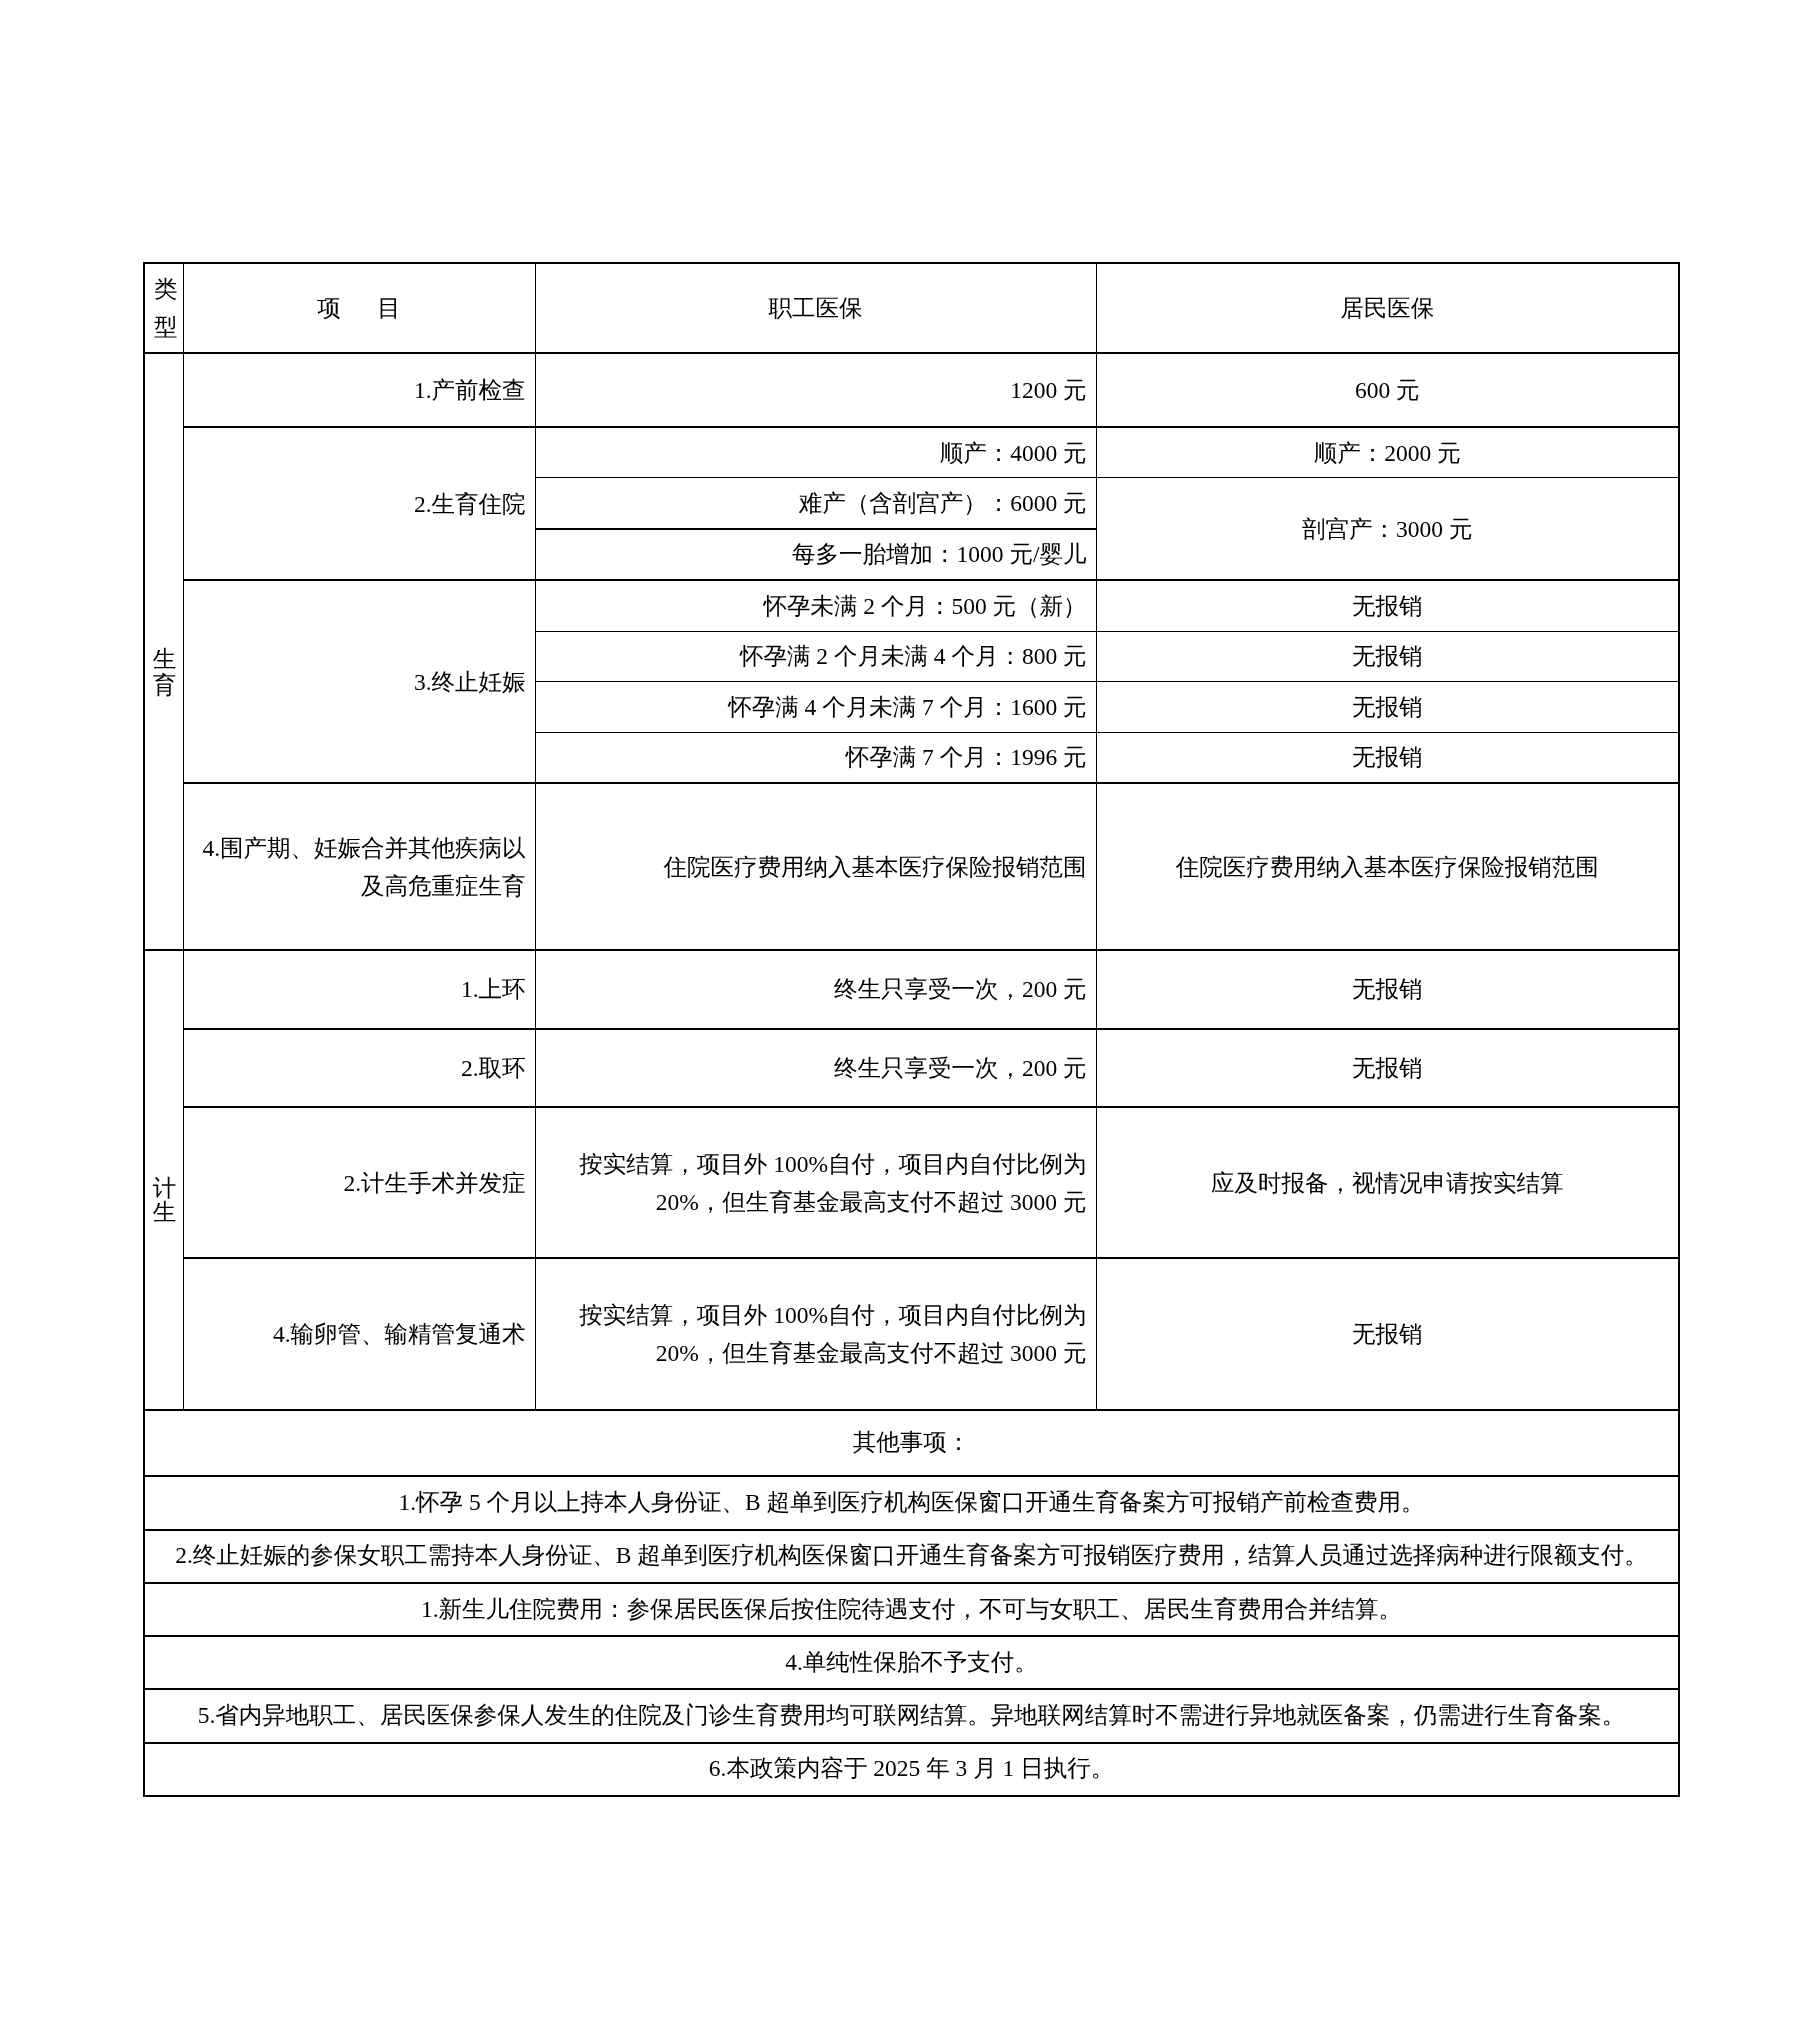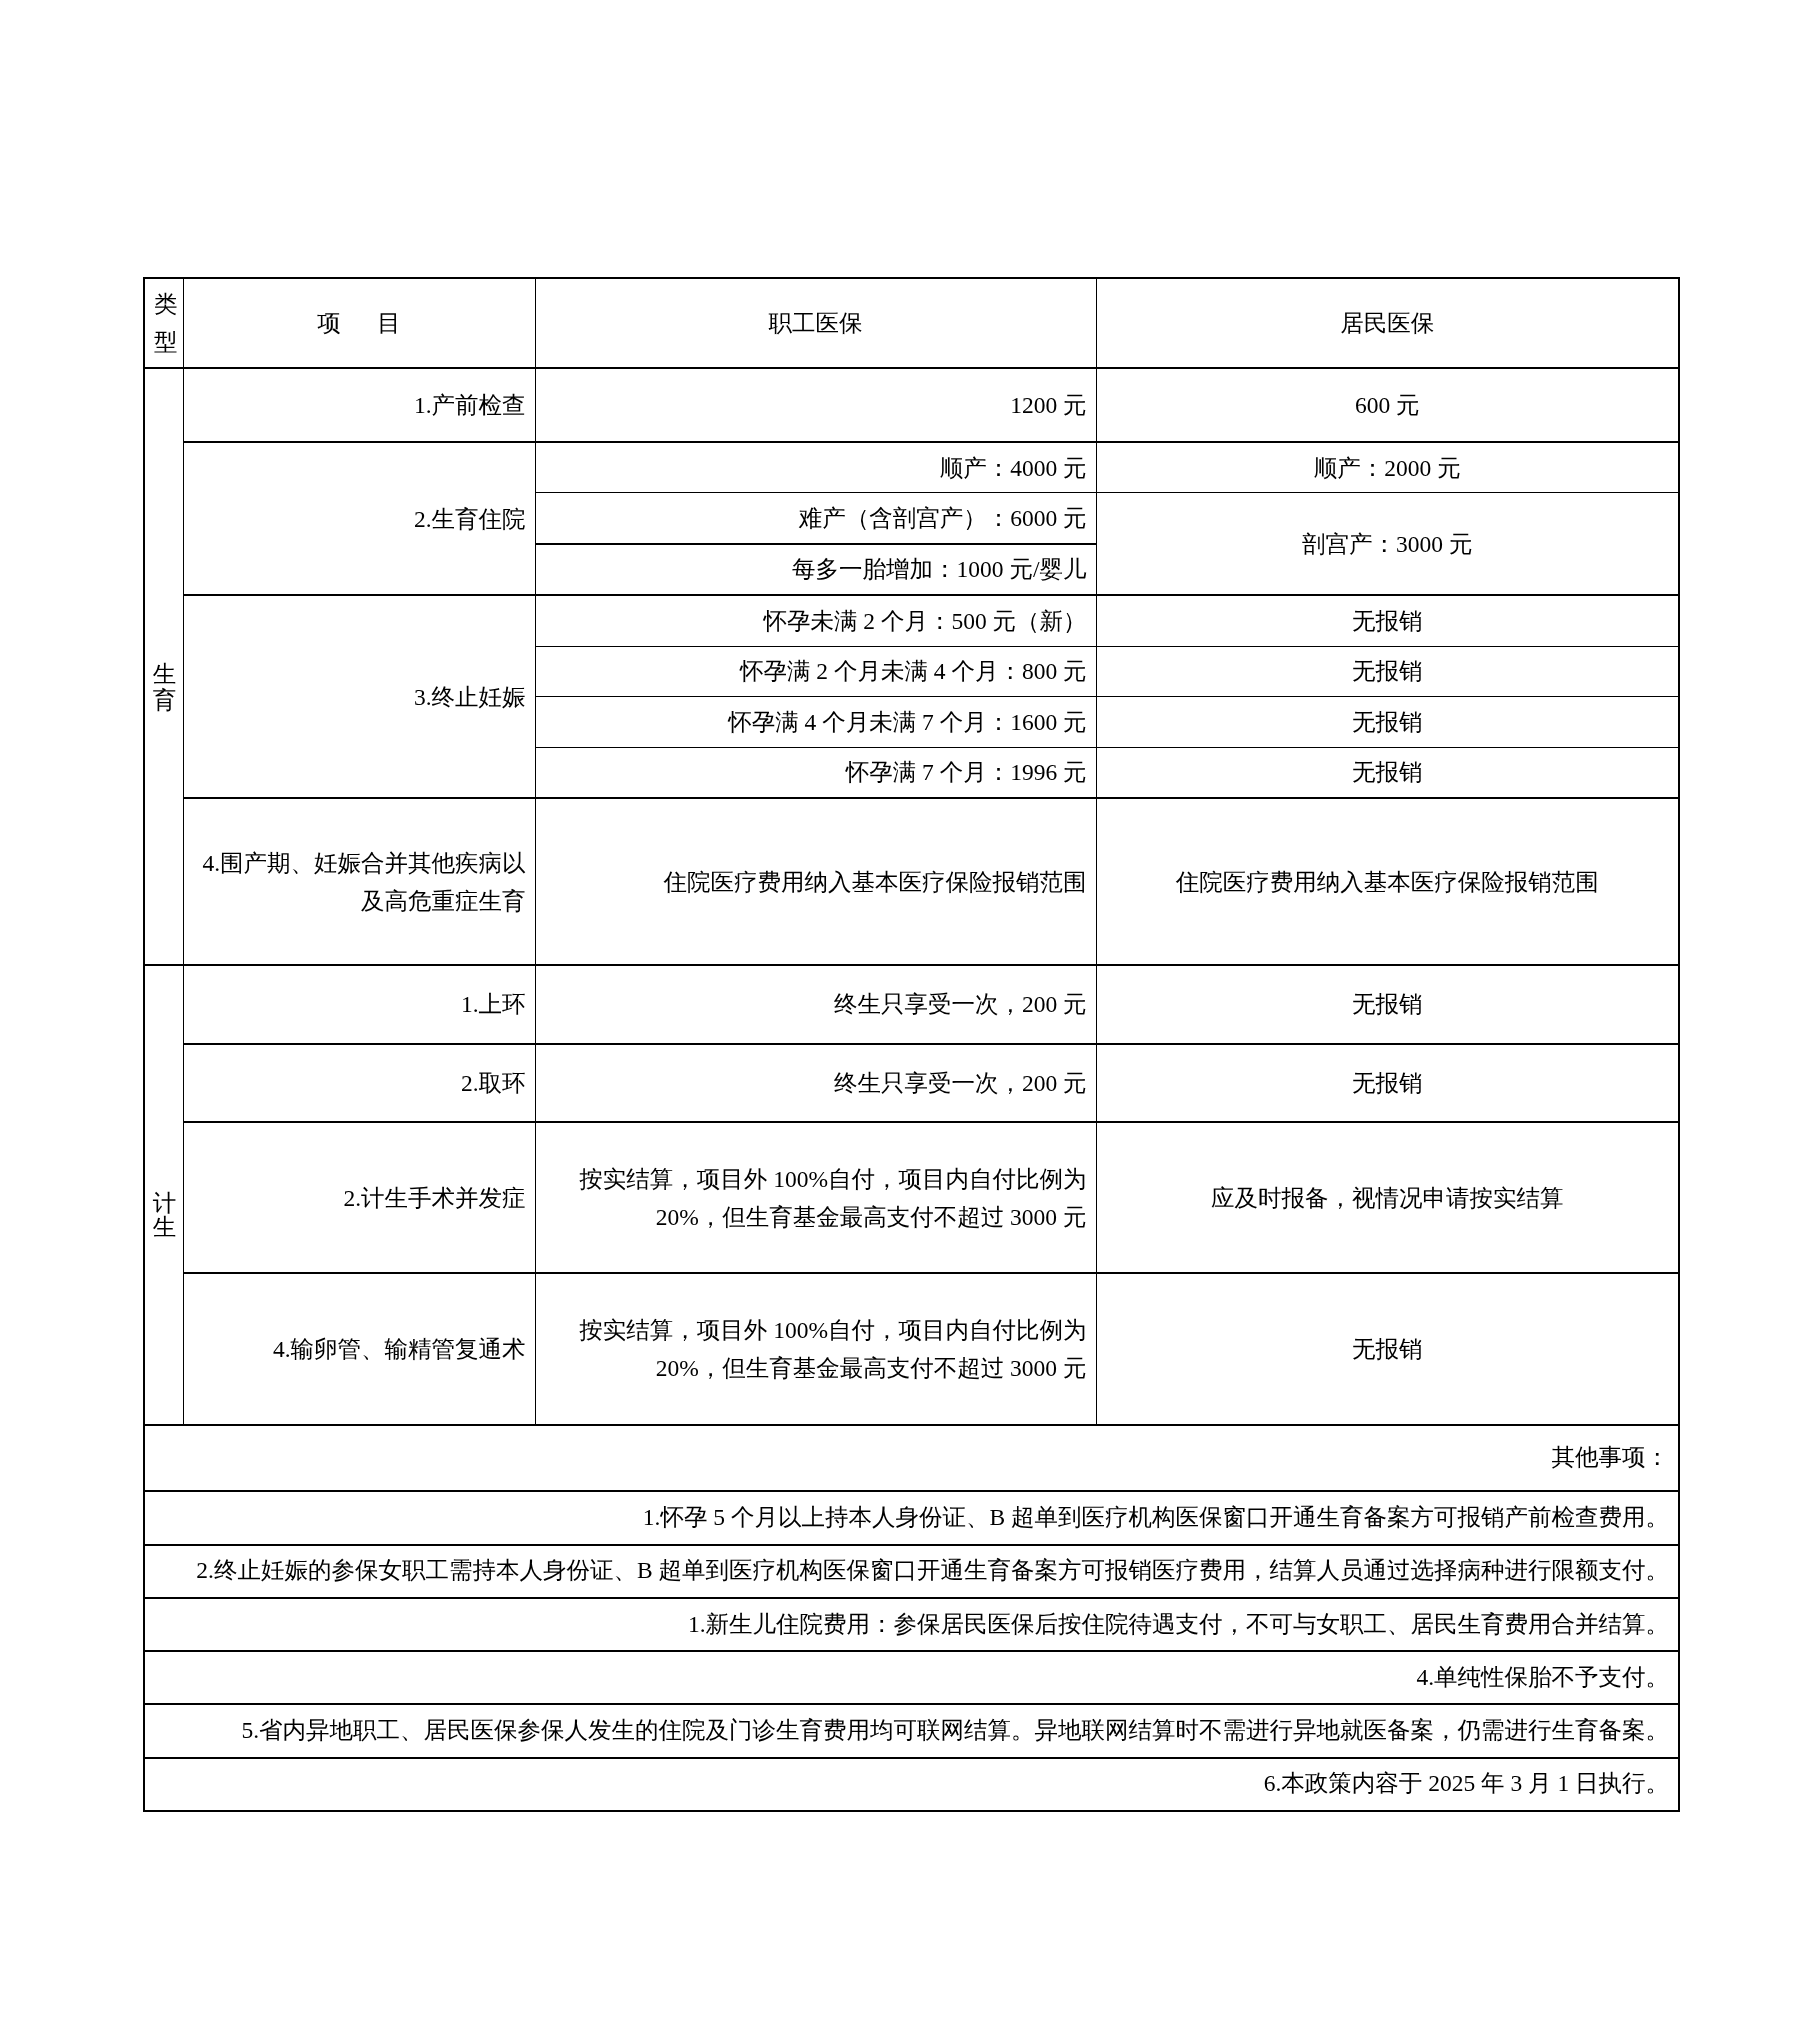--- a/index.html
+++ b/index.html
@@ -28,21 +28,21 @@
     width: 1819px;
     text-align: center;
     font-family: "Liberation Serif", "DejaVu Serif", serif;
     font-weight: bold;
     font-size: 38px;
     letter-spacing: 2.4px;
     line-height: 1.1;
   }
   .table-wrap {
     position: absolute;
-    top: 277px;
+    top: 262px;
     left: 143px;
     width: 1535px;
   }
   table.policy {
     border-collapse: collapse;
     width: 1535px;
     table-layout: fixed;
     font-size: 23.5px;
     line-height: 1.62;
   }
@@ -88,21 +88,21 @@
     text-align: center;
     height: 44px;
   }
   .hdr-item {
     letter-spacing: 15.4px;
     text-indent: 15.4px;
   }
   .ctr  { text-align: center; margin-left: 32px; }
   .left { text-align: right; }
   .notes-cell {
-    text-align: right;
+    text-align: center;
     line-height: 1.70;
     padding: 8px 9px 8px 10.5px;
   }
   .note-row td { border-top-width: 0.8px; }
 </style>
 </head>
 <body>
 
 <div class="page">
 

